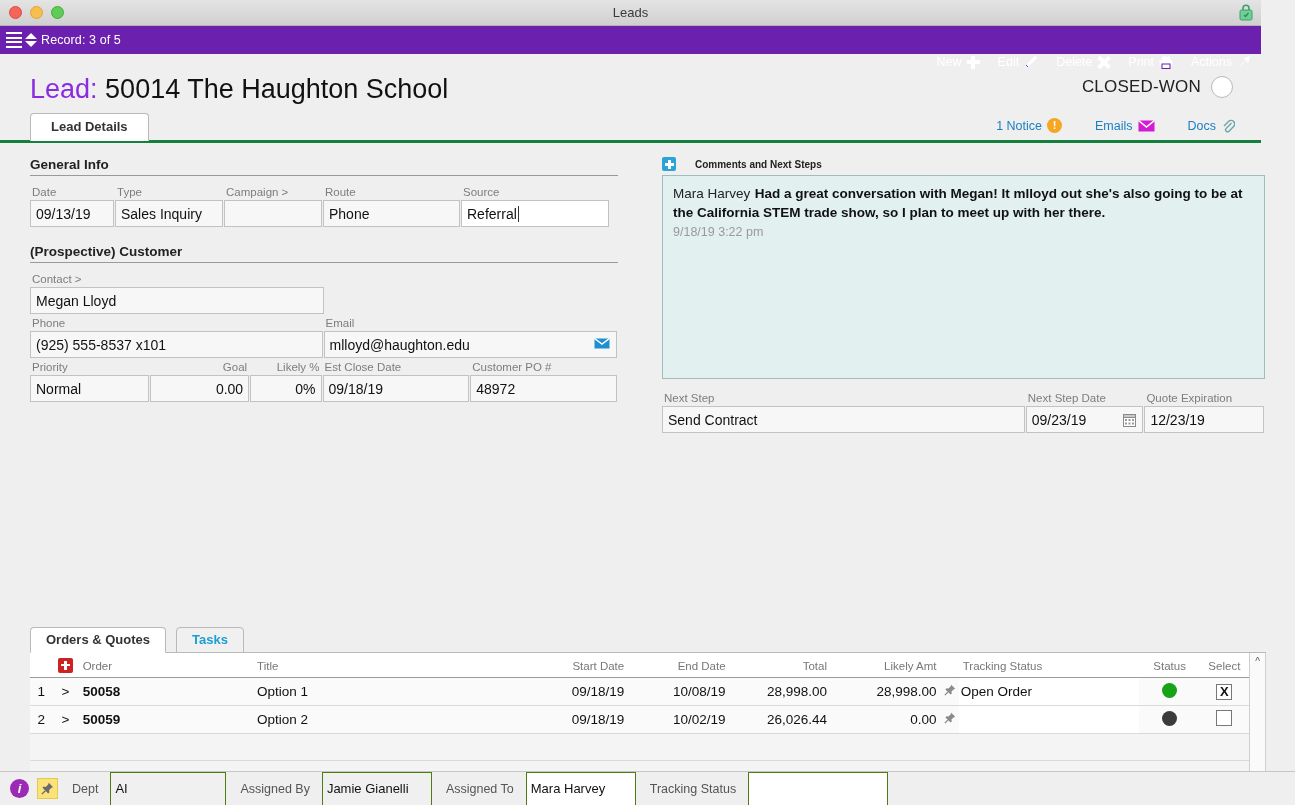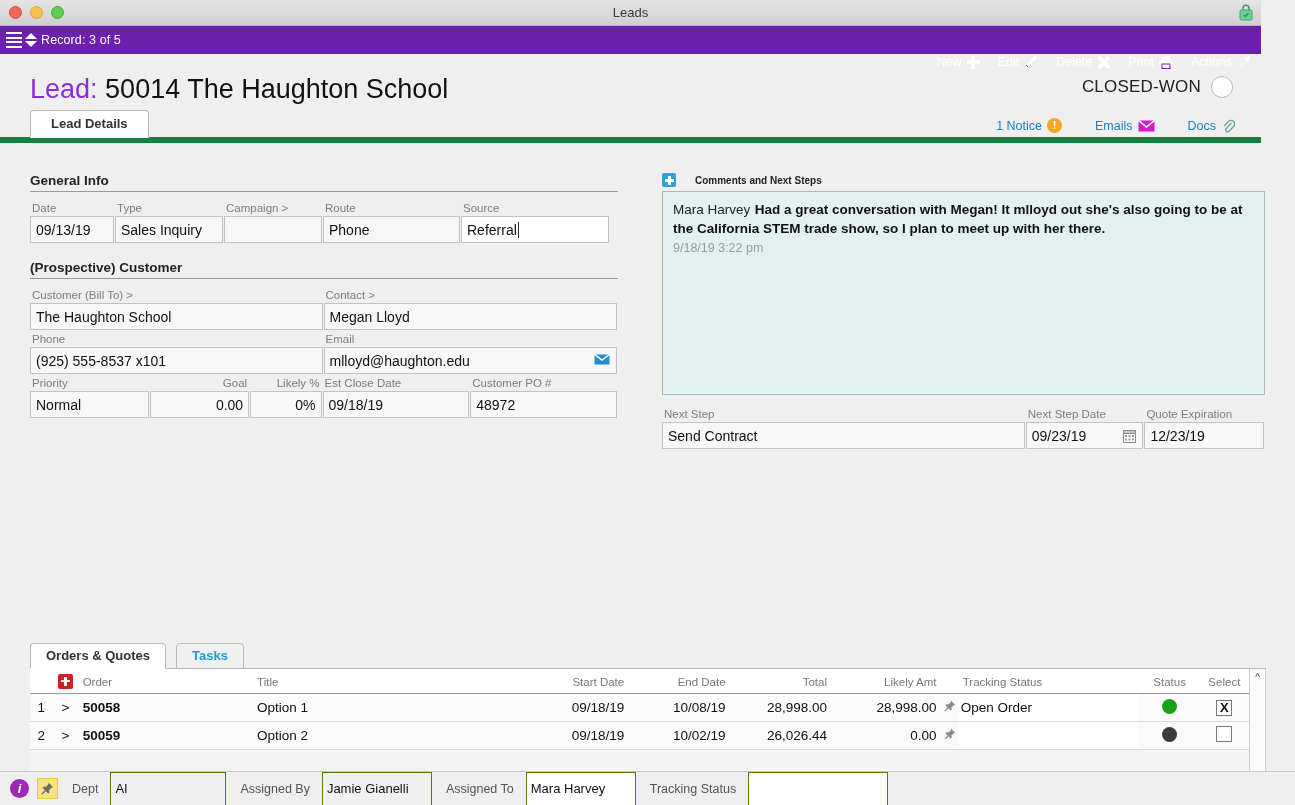--- a/index.html
+++ b/index.html
@@ -109,23 +109,23 @@
   }
   .status-text { font-size: 17px; color: #222; letter-spacing: .2px; }
   .status-bulb {
     width: 22px; height: 22px; border-radius: 50%;
     background: #fff; border: 1px solid #b9b9b9;
   }
 
   
   .tabstrip {
     position: relative;
-    margin: 10px 0 16px 0;
+    margin: 10px 0 0 0;
     height: 27px;
-    border-bottom: 6px solid #15803d;
+    border-bottom: 3px solid #15803d;
   }
   .tab-main {
     position: absolute; left: 30px; bottom: -1px;
     padding: 5px 20px 6px 20px;
     background: #fff;
     border: 1px solid #b9b9b9; border-bottom: 1px solid #fff;
     border-radius: 4px 4px 0 0;
     font-size: 13px; font-weight: bold; color: #333;
   }
   .head-links {
@@ -412,24 +412,20 @@
           </div>
         </div>
       </div>
 
       <div style="height:17px"></div>
 
       <div class="sec-title">(Prospective) Customer</div>
       <div class="sec-rule"></div>
 
       <div class="field-row">
-        <div class="fld" style="width:293px">
-          <span class="fld-label">Customer (Bill To) &gt;</span>
-          <div class="fld-box">The Haughton School</div>
-        </div>
         <div class="fld" style="width:294px">
           <span class="fld-label">Contact &gt;</span>
           <div class="fld-box">Megan Lloyd</div>
         </div>
       </div>
 
       <div class="field-row">
         <div class="fld" style="width:293px">
           <span class="fld-label">Phone</span>
           <div class="fld-box">(925) 555-8537 x101</div>

